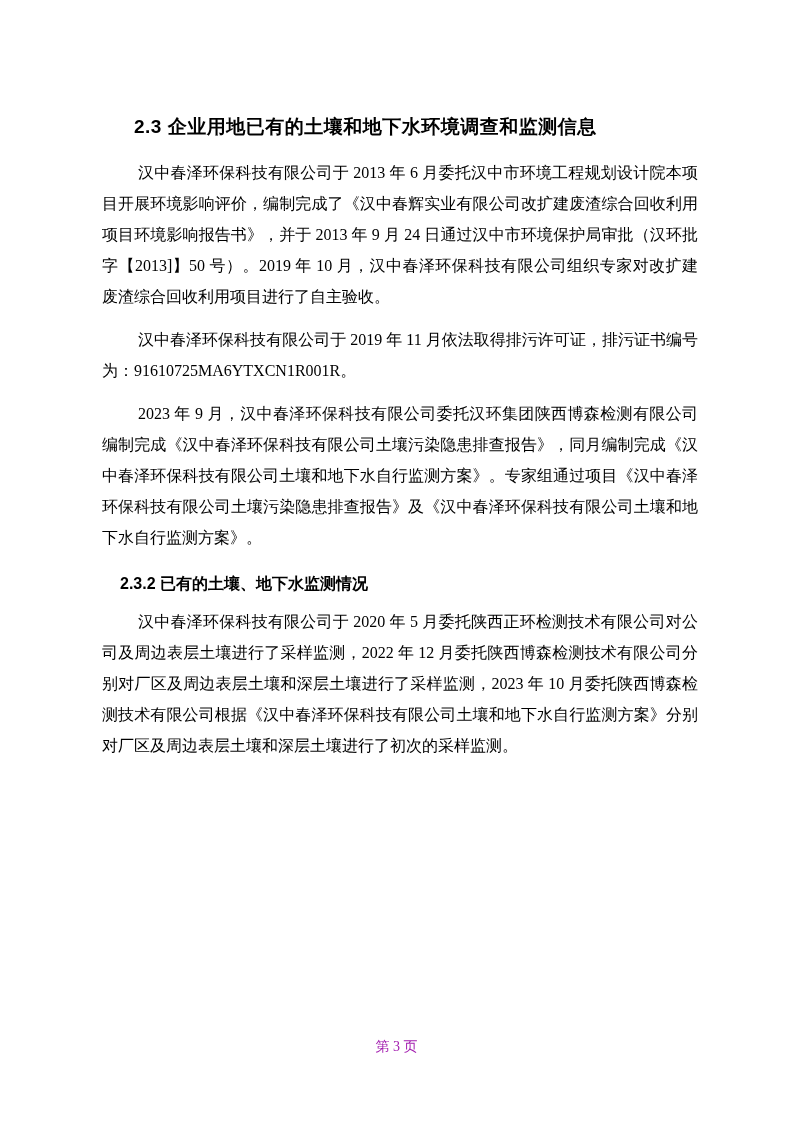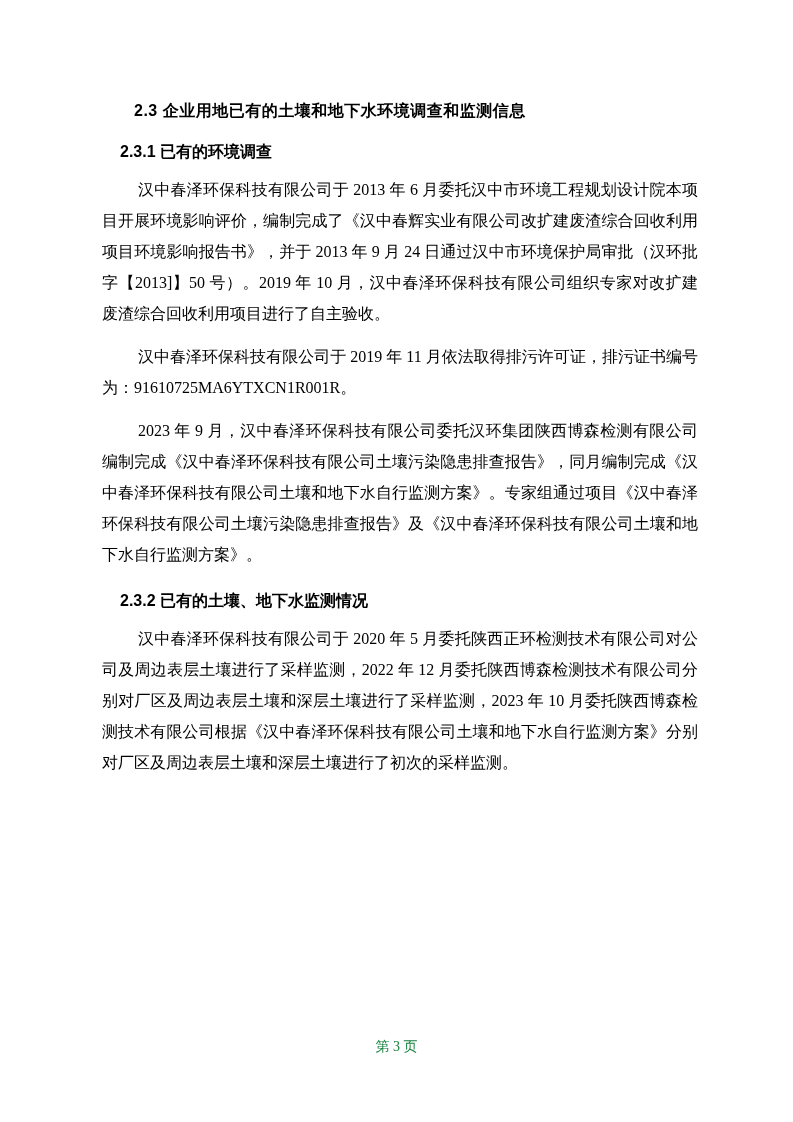--- a/index.html
+++ b/index.html
@@ -21,24 +21,24 @@
     background: #ffffff;
   }
   .content {
     position: absolute;
     left: 90px;
     top: 98px;
     width: 620px;
   }
   .doc-title {
     font-family: "Liberation Sans", "DejaVu Sans", sans-serif;
-    font-size: 16px;
+    font-size: 19px;
     line-height: 26px;
     font-weight: bold;
-    margin: 0 0 17px 44px;
+    margin: 16px 0 17px 44px;
     letter-spacing: 0.5px;
   }
   .sub-heading {
     font-family: "Liberation Sans", "DejaVu Sans", sans-serif;
     font-size: 16px;
     line-height: 21px;
     font-weight: bold;
     margin: 0 0 11px 30px;
   }
   .sub-heading.second {
@@ -52,32 +52,31 @@
     text-indent: 36px;
   }
   .page-footer {
     position: absolute;
     left: 0;
     right: 0;
     top: 1036px;
     text-align: center;
     font-size: 14px;
     line-height: 22px;
-    color: #15803d;
+    color: #a21caf;
   }
 </style>
 </head>
 <body>
 
 <div class="page">
   <div class="content">
 
     <h1 class="doc-title">2.3 企业用地已有的土壤和地下水环境调查和监测信息</h1>
 
-    <h2 class="sub-heading">2.3.1 已有的环境调查</h2>
 
     <p class="body-para">汉中春泽环保科技有限公司于 2013 年 6 月委托汉中市环境工程规划设计院本项目开展环境影响评价，编制完成了《汉中春辉实业有限公司改扩建废渣综合回收利用项目环境影响报告书》，并于 2013 年 9 月 24 日通过汉中市环境保护局审批（汉环批字【2013]】50 号）。2019 年 10 月，汉中春泽环保科技有限公司组织专家对改扩建废渣综合回收利用项目进行了自主验收。</p>
 
     <p class="body-para">汉中春泽环保科技有限公司于 2019 年 11 月依法取得排污许可证，排污证书编号为：91610725MA6YTXCN1R001R。</p>
 
 
     <p class="body-para">2023 年 9 月，汉中春泽环保科技有限公司委托汉环集团陕西博森检测有限公司编制完成《汉中春泽环保科技有限公司土壤污染隐患排查报告》，同月编制完成《汉中春泽环保科技有限公司土壤和地下水自行监测方案》。专家组通过项目《汉中春泽环保科技有限公司土壤污染隐患排查报告》及《汉中春泽环保科技有限公司土壤和地下水自行监测方案》。</p>
 
     <h2 class="sub-heading second">2.3.2 已有的土壤、地下水监测情况</h2>
 

